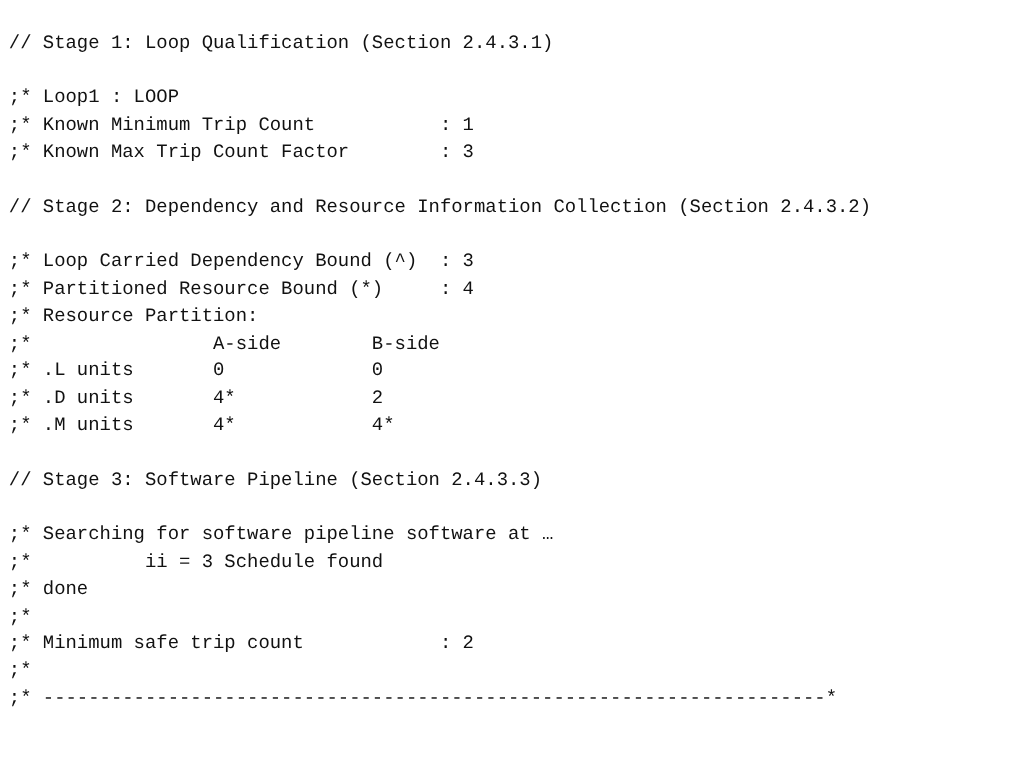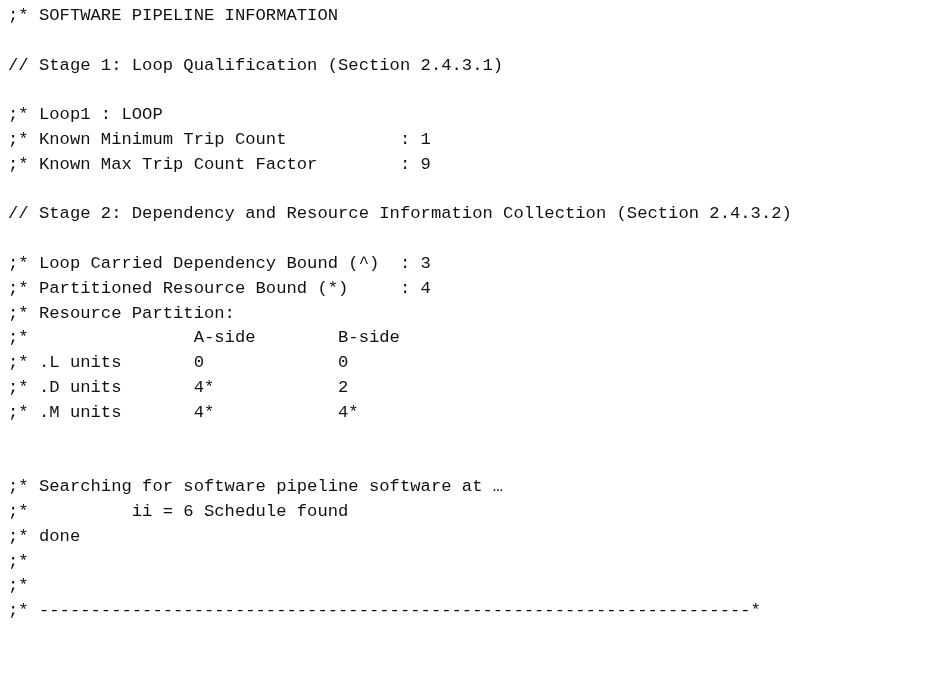--- a/index.html
+++ b/index.html
@@ -32,38 +32,39 @@
     -webkit-font-smoothing: none;
   }
   .line.blank {
     color: transparent;
   }
 </style>
 </head>
 <body>
 
 <div id="listing">
-    <div class="line">;* SOFTWARE PIPELINE INFORMATION</div>
     <div class="line blank">&nbsp;</div>
     <div class="line">// Stage 1: Loop Qualification (Section 2.4.3.1)</div>
     <div class="line blank">&nbsp;</div>
     <div class="line">;* Loop1 : LOOP</div>
     <div class="line">;* Known Minimum Trip Count           : 1</div>
-    <div class="line">;* Known Max Trip Count Factor        : 9</div>
+    <div class="line">;* Known Max Trip Count Factor        : 3</div>
     <div class="line blank">&nbsp;</div>
     <div class="line">// Stage 2: Dependency and Resource Information Collection (Section 2.4.3.2)</div>
     <div class="line blank">&nbsp;</div>
     <div class="line">;* Loop Carried Dependency Bound (^)  : 3</div>
     <div class="line">;* Partitioned Resource Bound (*)     : 4</div>
     <div class="line">;* Resource Partition:</div>
     <div class="line">;*                A-side        B-side</div>
     <div class="line">;* .L units       0             0</div>
     <div class="line">;* .D units       4*            2</div>
     <div class="line">;* .M units       4*            4*</div>
     <div class="line blank">&nbsp;</div>
+    <div class="line">// Stage 3: Software Pipeline (Section 2.4.3.3)</div>
     <div class="line blank">&nbsp;</div>
     <div class="line">;* Searching for software pipeline software at …</div>
-    <div class="line">;*          ii = 6 Schedule found</div>
+    <div class="line">;*          ii = 3 Schedule found</div>
     <div class="line">;* done</div>
     <div class="line">;*</div>
+    <div class="line">;* Minimum safe trip count            : 2</div>
     <div class="line">;*</div>
     <div class="line">;* ---------------------------------------------------------------------*</div>
   </div>
 
 </body></html>

